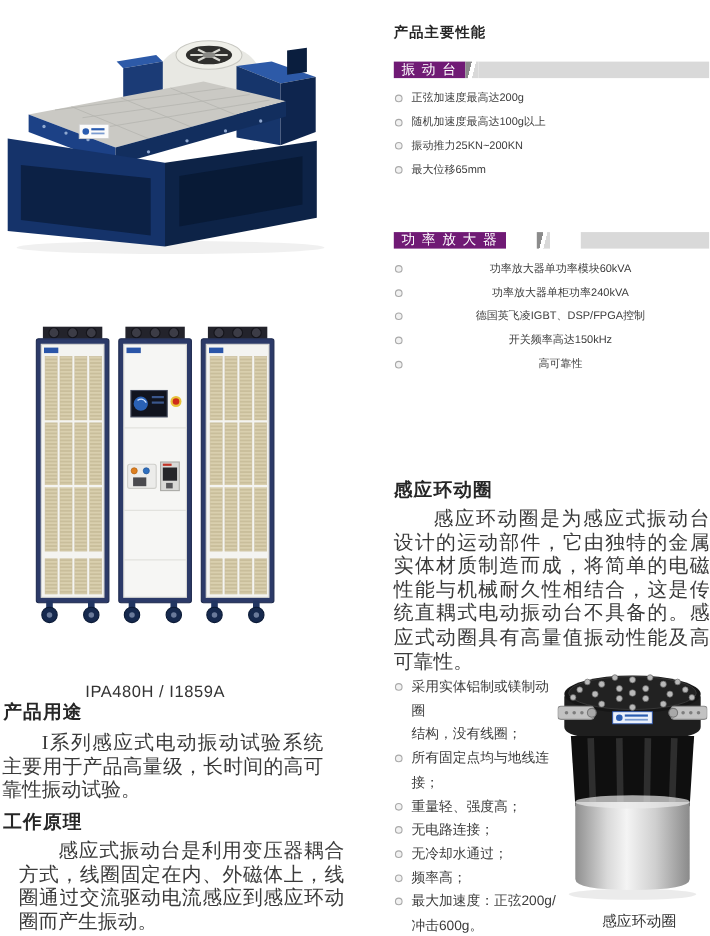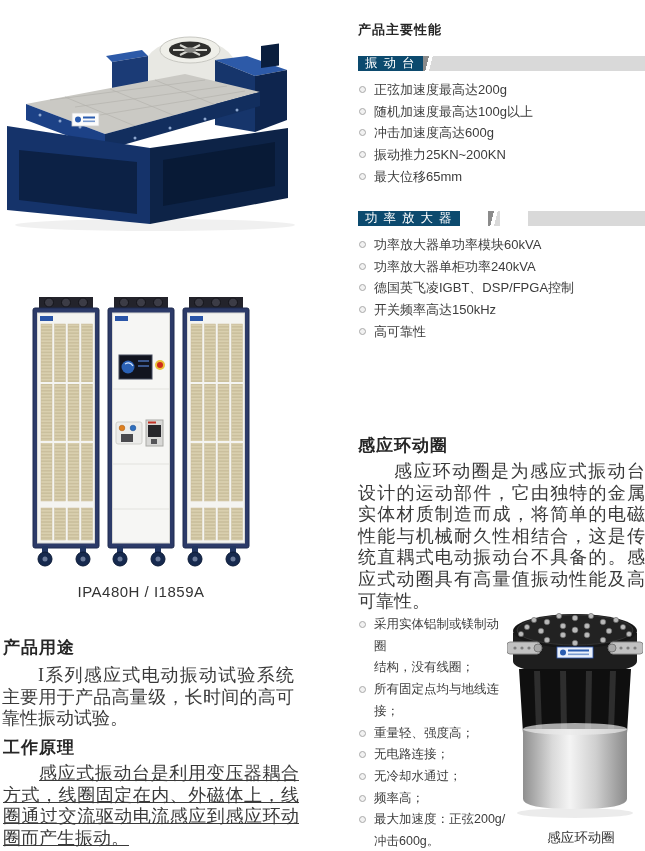--- a/index.html
+++ b/index.html
@@ -7,40 +7,40 @@
     position:relative;width:645px;height:851px;background:#ffffff;overflow:hidden;
     font-family:"Liberation Sans","DejaVu Sans",sans-serif;color:#3a3a3a;
   }
   .abs{position:absolute;}
   
   .h-main{font-size:13px;font-weight:bold;color:#262626;letter-spacing:1px;}
   .h-sub{font-size:17px;font-weight:bold;color:#262626;letter-spacing:1px;}
   
   .bar{display:flex;height:15px;width:287px;}
   .bar-dark{
-    background:#0c4a6e;color:#ffffff;font-size:12.5px;line-height:15px;
+    background:#701a75;color:#ffffff;font-size:12.5px;line-height:15px;
     padding:0 2px 0 7px;letter-spacing:6px;white-space:nowrap;
   }
   .bar-sep{width:12px;height:15px;
     background:linear-gradient(104deg,#8b8b8b 38%,#ffffff 38%,#ffffff 62%,#d9d9d9 62%);}
   .bar-rest{flex:1;background:#d9d9d9;}
   
-  ul.blist{list-style:none;margin:0;padding:0;font-size:13px;color:#3c3c3c;}
+  ul.blist{list-style:none;margin:0;padding:0;font-size:10px;color:#3c3c3c;}
   ul.blist li{position:relative;padding-left:16px;line-height:21.7px;}
   ul.blist li::before{
     content:"";position:absolute;left:1px;top:7px;width:5px;height:5px;
     border:1.6px solid #a9a9a9;border-radius:50%;background:#f2f2f2;
   }
   ul.blist.pre li{white-space:pre-line;}
   
   .para{
     font-size:18px;line-height:21.6px;color:#3a3a3a;
     text-align:justify;text-indent:2em;margin:0;
   }
-  .caption{font-size:15px;color:#333;text-align:center;letter-spacing:0.5px;}
+  .caption{font-size:15px;color:#333;text-align:center;letter-spacing:0.5px;margin-top:38px;}
   .caption-sm{font-size:13.5px;color:#333;text-align:center;}
 </style>
 </head>
 <body>
 
 <div class="page">
 
   <svg class="abs" style="left:5px;top:20px;" width="300" height="212" viewBox="0 0 300 212">
 
     <ellipse cx="150" cy="205" rx="140" ry="6" fill="#000000" opacity="0.06"></ellipse>
@@ -214,45 +214,44 @@
       </g>
     </g>
   </svg>
 
   <div class="abs caption" style="left:32px;top:583px;width:218px;">IPA480H / I1859A</div>
 
   <div class="abs h-sub" style="left:3px;top:636px;">产品用途</div>
   <p class="abs para" style="left:2px;top:665px;width:292px;font-family:Liberation Serif, serif;">I系列感应式电动振动试验系统主要用于产品高量级，长时间的高可靠性振动试验。</p>
 
   <div class="abs h-sub" style="left:3px;top:736px;">工作原理</div>
-  <p class="abs para" style="left:3px;top:763px;width:296px;text-decoration:underline;">感应式振动台是利用变压器耦合方式，线圈固定在内、外磁体上，线圈通过交流驱动电流感应到感应环动圈而产生振动。</p>
+  <p class="abs para" style="left:17px;top:763px;width:296px;">感应式振动台是利用变压器耦合方式，线圈固定在内、外磁体上，线圈通过交流驱动电流感应到感应环动圈而产生振动。</p>
 
   <div class="abs h-main" style="left:358px;top:21px;">产品主要性能</div>
 
   <div class="abs bar" style="left:358px;top:56px;">
     <span class="bar-dark">振动台</span>
     <span class="bar-sep"></span>
     <span class="bar-rest"></span>
   </div>
 
   <ul class="blist abs" style="left:358px;top:79px;width:287px;">
     <li>正弦加速度最高达200g</li>
     <li>随机加速度最高达100g以上</li>
-    <li>冲击加速度高达600g</li>
     <li>振动推力25KN~200KN</li>
     <li>最大位移65mm</li>
   </ul>
 
   <div class="abs bar" style="left:358px;top:211px;gap:28px;">
     <span class="bar-dark">功率放大器</span>
     <span class="bar-sep"></span>
     <span class="bar-rest"></span>
   </div>
 
-  <ul class="blist abs" style="left:358px;top:234px;width:287px;">
+  <ul class="blist abs" style="left:358px;top:234px;width:287px;text-align:center;">
     <li>功率放大器单功率模块60kVA</li>
     <li>功率放大器单柜功率240kVA</li>
     <li>德国英飞凌IGBT、DSP/FPGA控制</li>
     <li>开关频率高达150kHz</li>
     <li>高可靠性</li>
   </ul>
 
   <div class="abs h-sub" style="left:358px;top:434px;">感应环动圈</div>
   <p class="abs para" style="left:358px;top:461px;width:287px;">感应环动圈是为感应式振动台设计的运动部件，它由独特的金属实体材质制造而成，将简单的电磁性能与机械耐久性相结合，这是传统直耦式电动振动台不具备的。感应式动圈具有高量值振动性能及高可靠性。</p>
 

